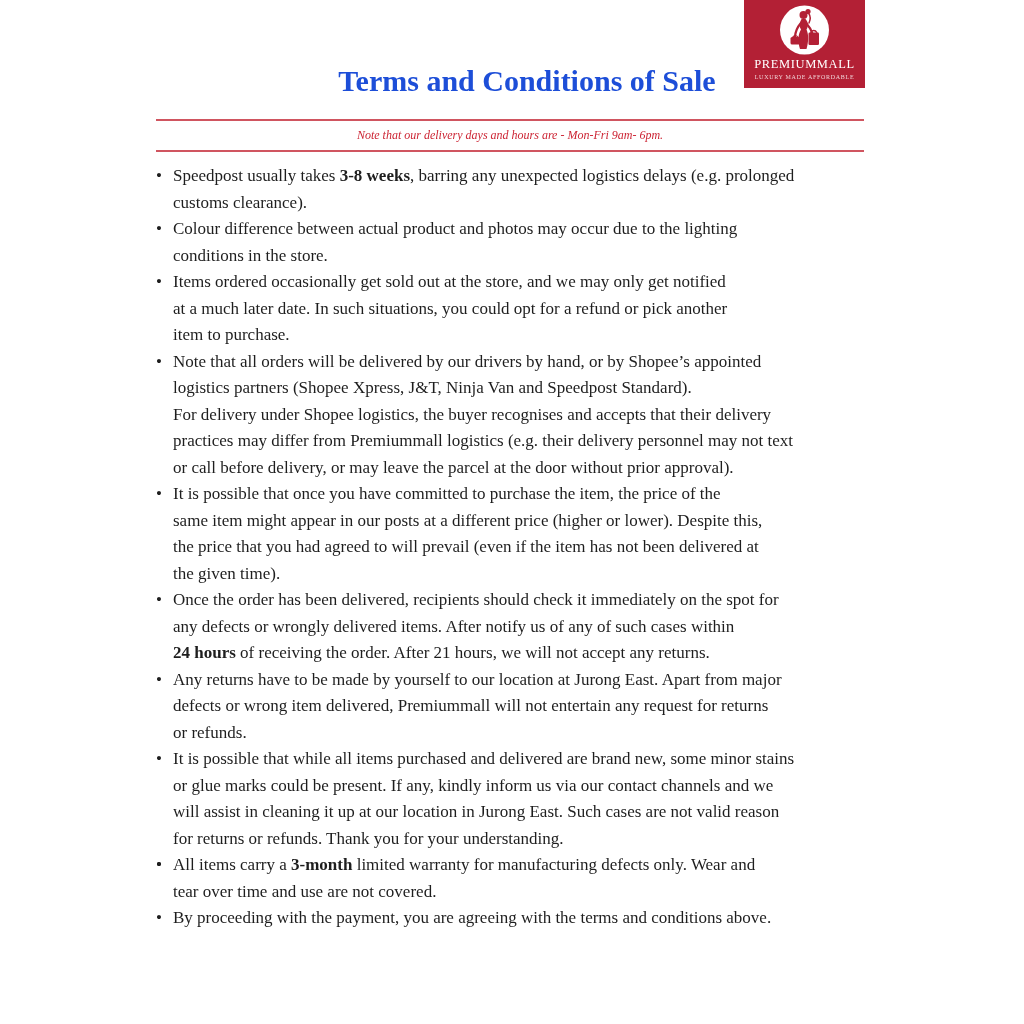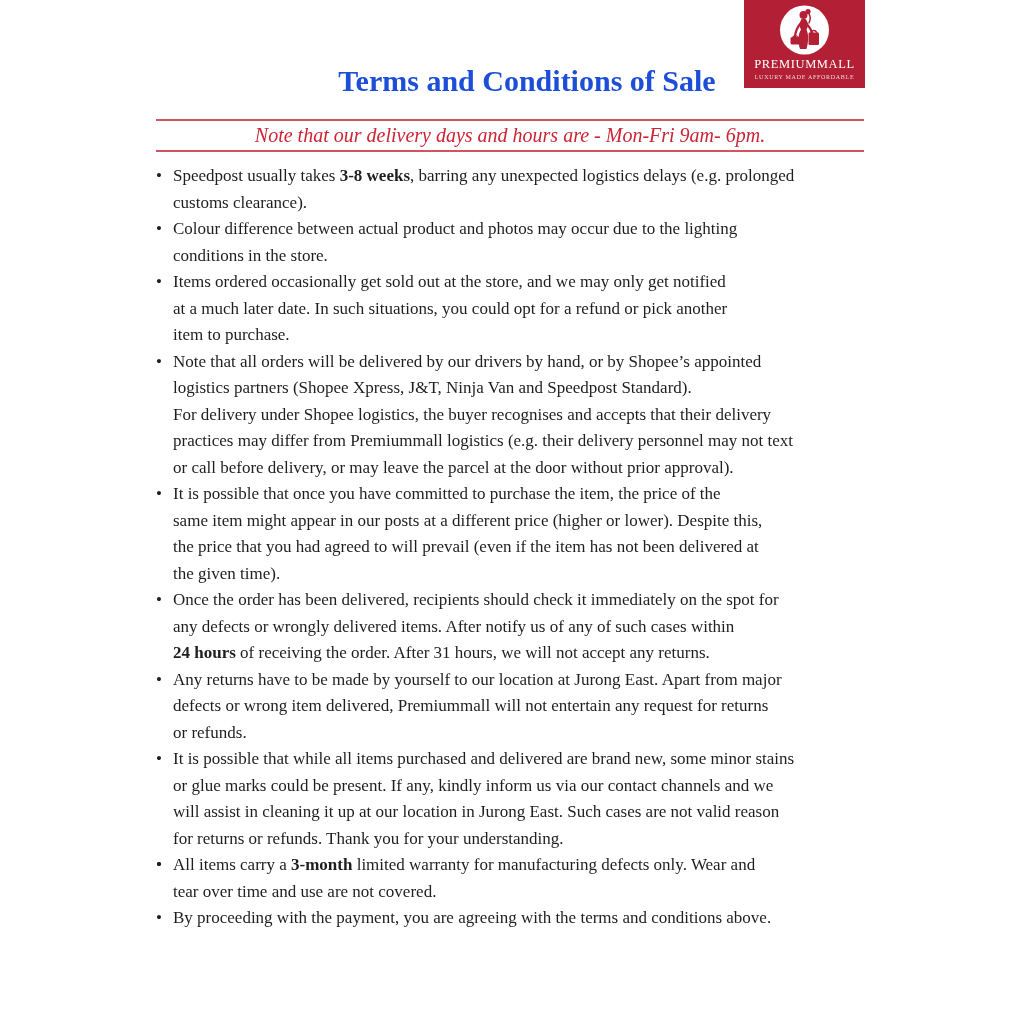--- a/index.html
+++ b/index.html
@@ -35,21 +35,21 @@
   .title{
     position:absolute;top:64px;left:15px;width:100%;margin:0;
     text-align:center;font-size:30px;font-weight:bold;color:#1d4ed8;
   }
   
   .note-band{
     position:absolute;left:156px;top:119px;width:708px;
   }
   .rule{height:2px;background:var(--rule-red);}
   .note{
-    text-align:center;font-style:italic;font-size:20px;
+    text-align:center;font-style:italic;font-size:12px;
     line-height:29px;color:var(--accent-red);
   }
   
   .terms{
     position:absolute;left:156px;top:163px;width:740px;
     margin:0;padding:0;list-style:none;
     font-size:17px;line-height:26.5px;color:var(--body-text);
   }
   .terms li{position:relative;padding-left:17px;}
   .terms .marker{position:absolute;left:0;top:0;}
@@ -103,21 +103,21 @@
 logistics partners (Shopee Xpress, J&amp;T, Ninja Van and Speedpost Standard).
 For delivery under Shopee logistics, the buyer recognises and accepts that their delivery
 practices may differ from Premiummall logistics (e.g. their delivery personnel may not text
 or call before delivery, or may leave the parcel at the door without prior approval).</span></span></li>
       <li><span class="marker">•</span><span class="term-text"><span>It is possible that once you have committed to purchase the item, the price of the
 same item might appear in our posts at a different price (higher or lower). Despite this,
 the price that you had agreed to will prevail (even if the item has not been delivered at
 the given time).</span></span></li>
       <li><span class="marker">•</span><span class="term-text"><span>Once the order has been delivered, recipients should check it immediately on the spot for
 any defects or wrongly delivered items. After notify us of any of such cases within
-</span><b>24 hours</b><span> of receiving the order. After 31 hours, we will not accept any returns.</span></span></li>
+</span><b>24 hours</b><span> of receiving the order. After 21 hours, we will not accept any returns.</span></span></li>
       <li><span class="marker">•</span><span class="term-text"><span>Any returns have to be made by yourself to our location at Jurong East. Apart from major
 defects or wrong item delivered, Premiummall will not entertain any request for returns
 or refunds.</span></span></li>
       <li><span class="marker">•</span><span class="term-text"><span>It is possible that while all items purchased and delivered are brand new, some minor stains
 or glue marks could be present. If any, kindly inform us via our contact channels and we
 will assist in cleaning it up at our location in Jurong East. Such cases are not valid reason
 for returns or refunds. Thank you for your understanding.</span></span></li>
       <li><span class="marker">•</span></li>
       <li><span class="marker">•</span><span class="term-text"><span>All items carry a </span><b>3-month</b><span> limited warranty for manufacturing defects only. Wear and
 tear over time and use are not covered.</span></span></li>

